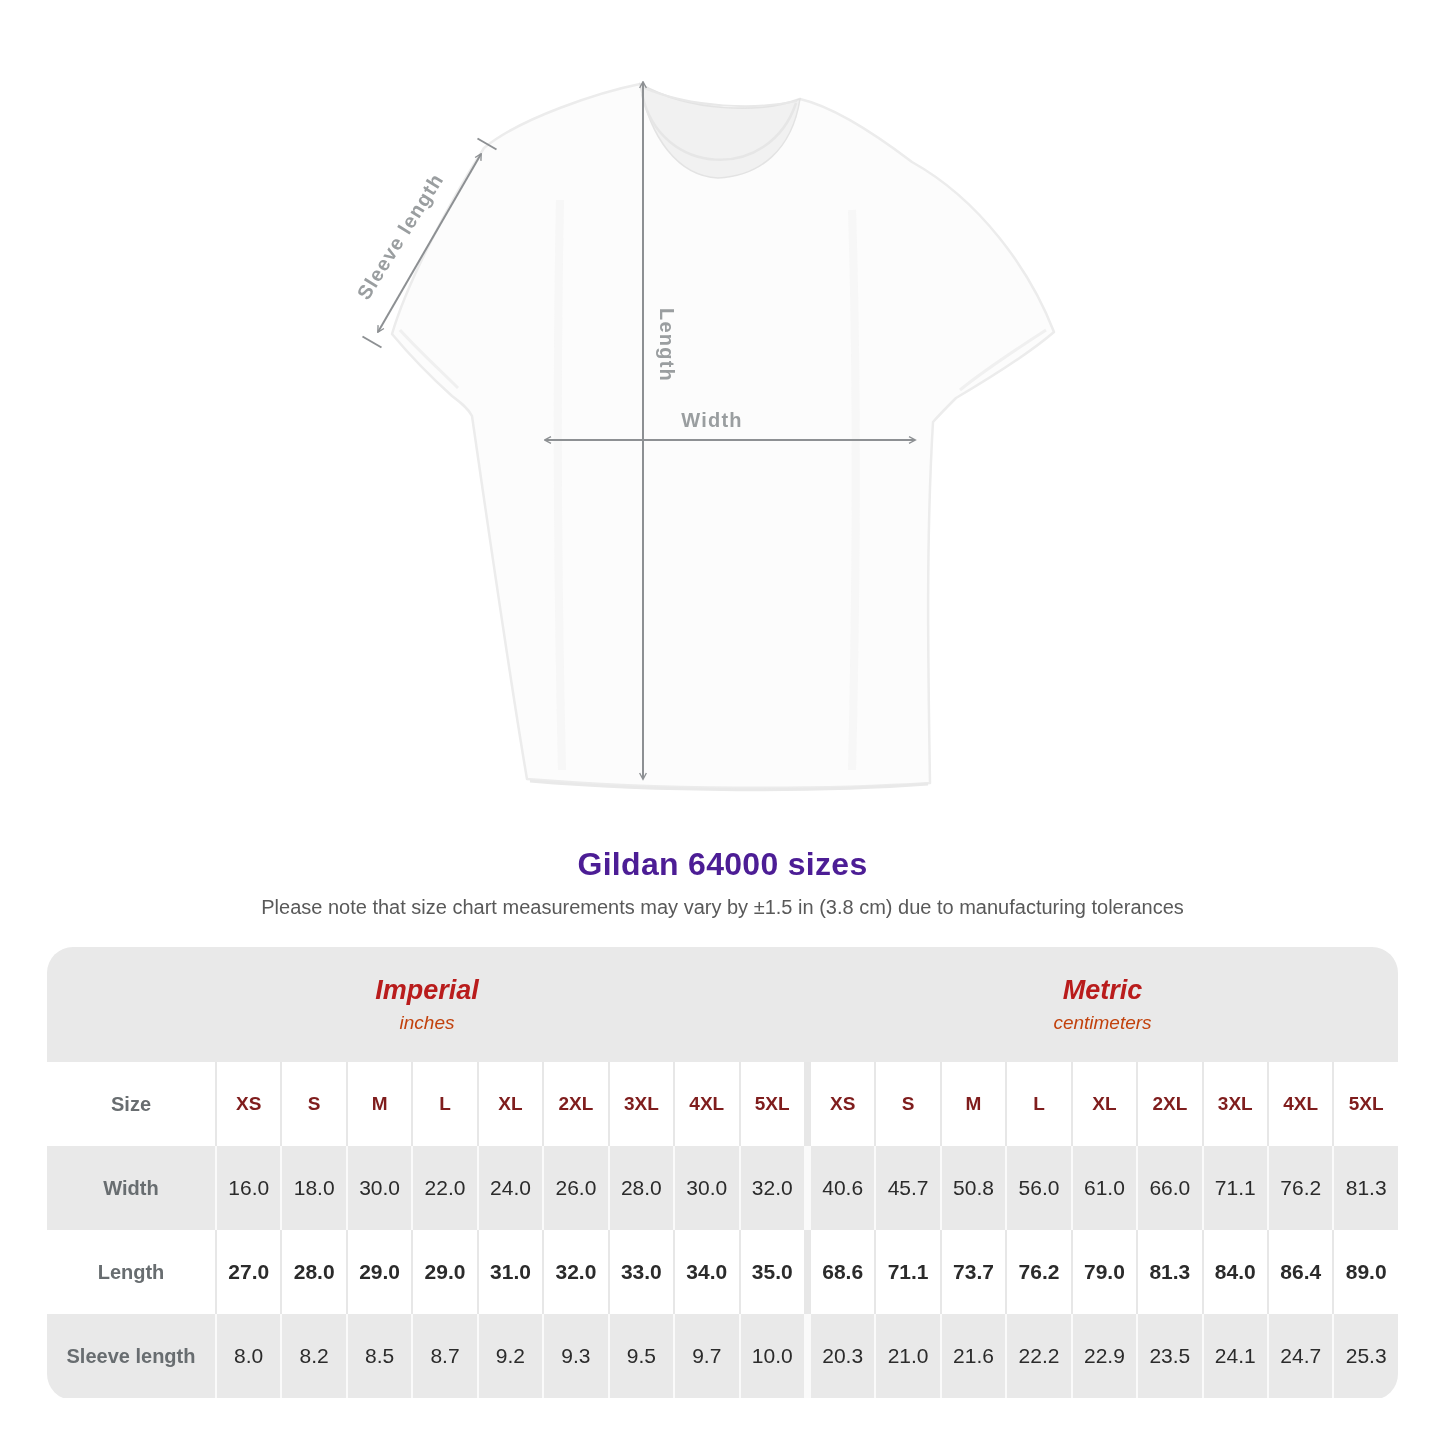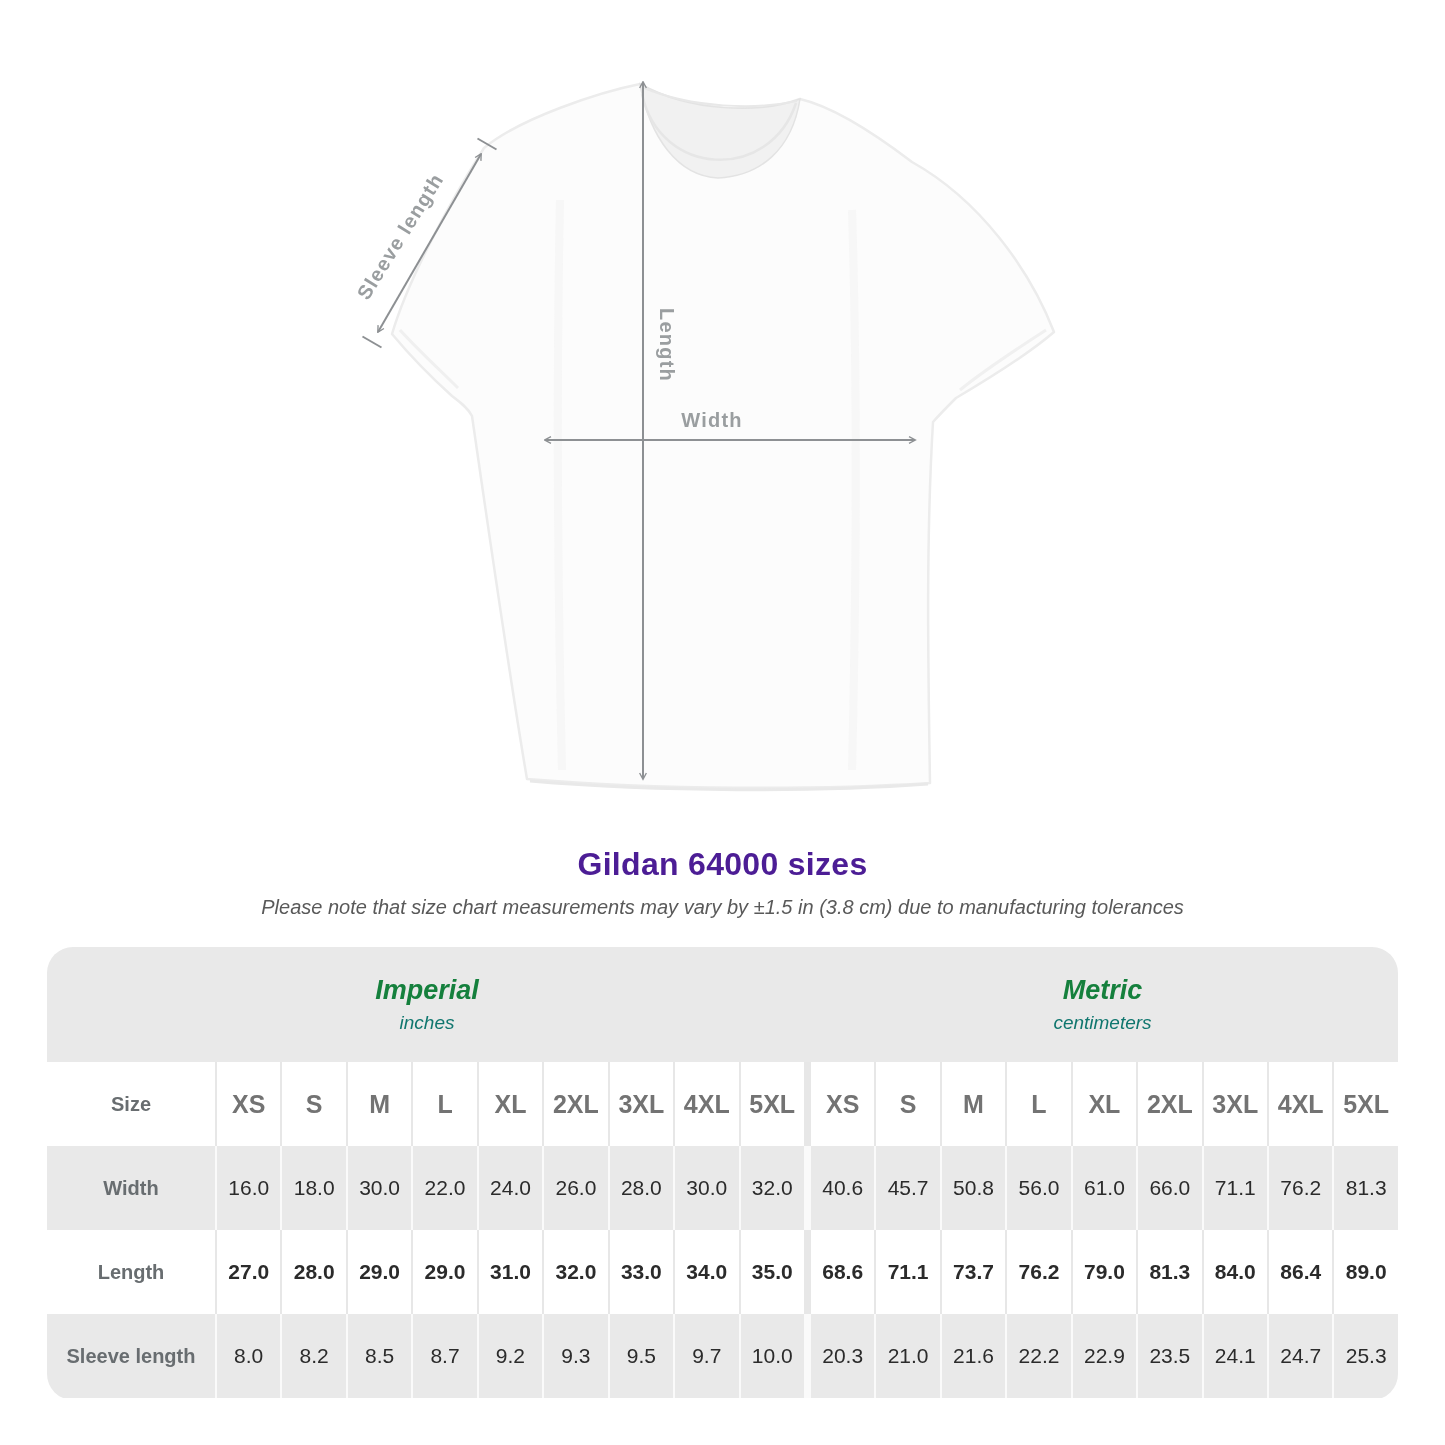--- a/index.html
+++ b/index.html
@@ -14,48 +14,48 @@
     font-family:"Liberation Sans", sans-serif;
     font-size:20px;font-weight:bold;fill:#9a9ea0;letter-spacing:1.2px;
   }
   
   .chart-title{
     position:absolute;left:0;top:846px;width:1445px;text-align:center;
     font-size:32px;font-weight:bold;color:#4c1d95;letter-spacing:.3px;
   }
   .chart-subtitle{
     position:absolute;left:0;top:896px;width:1445px;text-align:center;
-    font-size:20px;font-style:italic;color:#595959;
+    font-size:20px;color:#595959;
   }
   
   .size-table{
     position:absolute;left:47px;top:947px;width:1351px;height:453px;
     border-radius:26px;overflow:hidden;background:#ffffff;
   }
   .band{display:flex;height:115px;background:#e9e9e9;}
   .band-sec{display:flex;flex-direction:column;align-items:center;justify-content:center;gap:6px;}
   .band-sec.left{width:760px;}
   .band-sec.right{flex:1 1 0;}
-  .band-title{font-size:27px;font-weight:bold;font-style:italic;color:#15803d;}
-  .band-unit{font-size:19px;font-style:italic;color:#0f766e;}
+  .band-title{font-size:27px;font-weight:bold;font-style:italic;color:#b91c1c;}
+  .band-unit{font-size:19px;font-style:italic;color:#c2410c;}
   .trow{display:flex;height:84px;align-items:stretch;}
   .trow .lbl{
     width:168px;display:flex;align-items:center;justify-content:center;
     font-size:20px;font-weight:bold;color:#686d70;text-align:right;
   }
   .trow .c{
     flex:1 1 0;display:flex;align-items:center;justify-content:center;
     box-sizing:border-box;font-size:21px;color:#2b2b2b;
   }
   .row-white{background:#ffffff;}
   .row-white .c{border-left:2px solid #e7e7e7;font-weight:bold;}
   .row-gray{background:#e9e9e9;}
   .row-gray .c{border-left:2px solid #fafafa;}
   .trow .c.metric-start{border-left-width:7px;}
-  .trow.hdr .c{font-size:25px;font-weight:bold;color:#737373;}
+  .trow.hdr .c{font-size:19px;font-weight:bold;color:#7f1d1d;}
 </style>
 </head>
 <body>
 
 <div class="hero">
   <svg viewBox="330 50 740 760">
     <defs>
       <marker id="ah" viewBox="0 0 12 12" refX="10" refY="6" markerWidth="9" markerHeight="9" orient="auto-start-reverse" markerUnits="userSpaceOnUse">
         <path d="M2,1.5 L10.5,6 L2,10.5" fill="none" stroke="#8d9093" stroke-width="1.8"></path>
       </marker>

